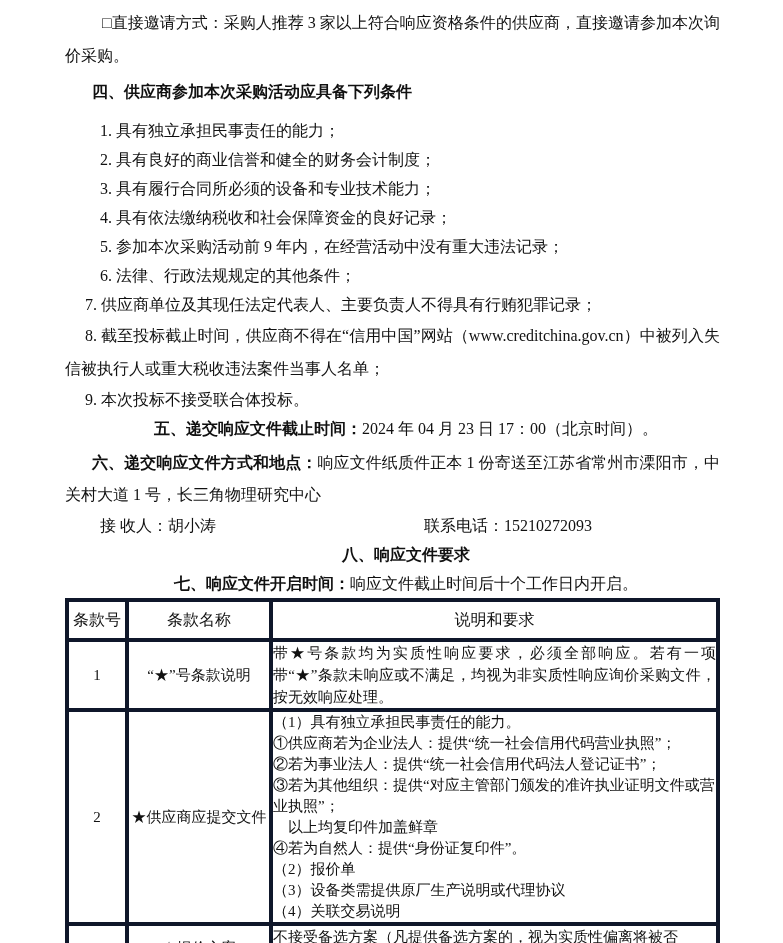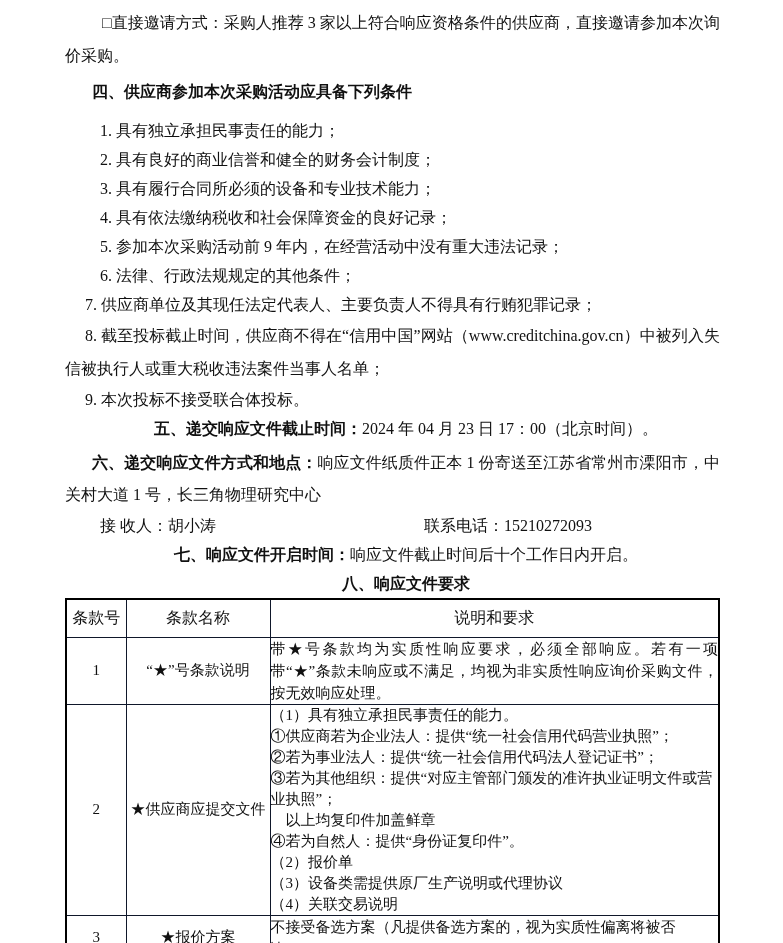--- a/index.html
+++ b/index.html
@@ -30,21 +30,21 @@
   .sec { line-height: 29px; text-indent: 27px; text-align: center; }
   .sec6 { margin-top: 4px; line-height: 32px; text-indent: 27px; text-align: justify; }
   .contact { line-height: 29px; text-indent: 35px; position: relative; }
   .phone-group { position: absolute; left: 324px; top: 0; }
   table.req {
     width: 655px;
     border-collapse: collapse;
     table-layout: fixed;
     margin-top: 0;
   }
-  table.req, table.req th, table.req td { border: 1px solid #0f172a; }
+  table.req, table.req th, table.req td { border: 4px solid #0f172a; }
   table.req { border: 2px solid #000; }
   table.req th {
     font-weight: normal;
     font-size: 16px;
     height: 36px;
     text-align: center;
     vertical-align: middle;
     padding: 0;
   }
   table.req td {
@@ -82,23 +82,23 @@
     <p class="cond ind-b wrap2">8. 截至投标截止时间，供应商不得在“信用中国”网站（www.creditchina.gov.cn）中被列入失信被执行人或重大税收违法案件当事人名单；</p>
     <p class="cond ind-b">9. 本次投标不接受联合体投标。</p>
   </div>
 
   <p class="sec"><span class="bold-cn">五、递交响应文件截止时间：</span><span>2024 年 04 月 23 日 17：00（北京时间）。</span></p>
 
   <p class="sec6"><span class="bold-cn">六、递交响应文件方式和地点：</span><span>响应文件纸质件正本 1 份寄送至江苏省常州市溧阳市，中关村大道 1 号，长三角物理研究中心</span></p>
 
   <p class="contact"><span>接 收人：</span><span>胡小涛</span><span class="phone-group"><span>联系电话：</span><span>15210272093</span></span></p>
 
+  <p class="sec bold-cn">八、响应文件要求</p>
+
   <p class="sec"><span class="bold-cn">七、响应文件开启时间：</span><span>响应文件截止时间后十个工作日内开启。</span></p>
-
-  <p class="sec bold-cn">八、响应文件要求</p>
 
   <table class="req">
     <colgroup>
       <col style="width:60px">
       <col style="width:144px">
       <col>
     </colgroup>
     <thead>
       <tr class="r-head">
         <th>条款号</th>

